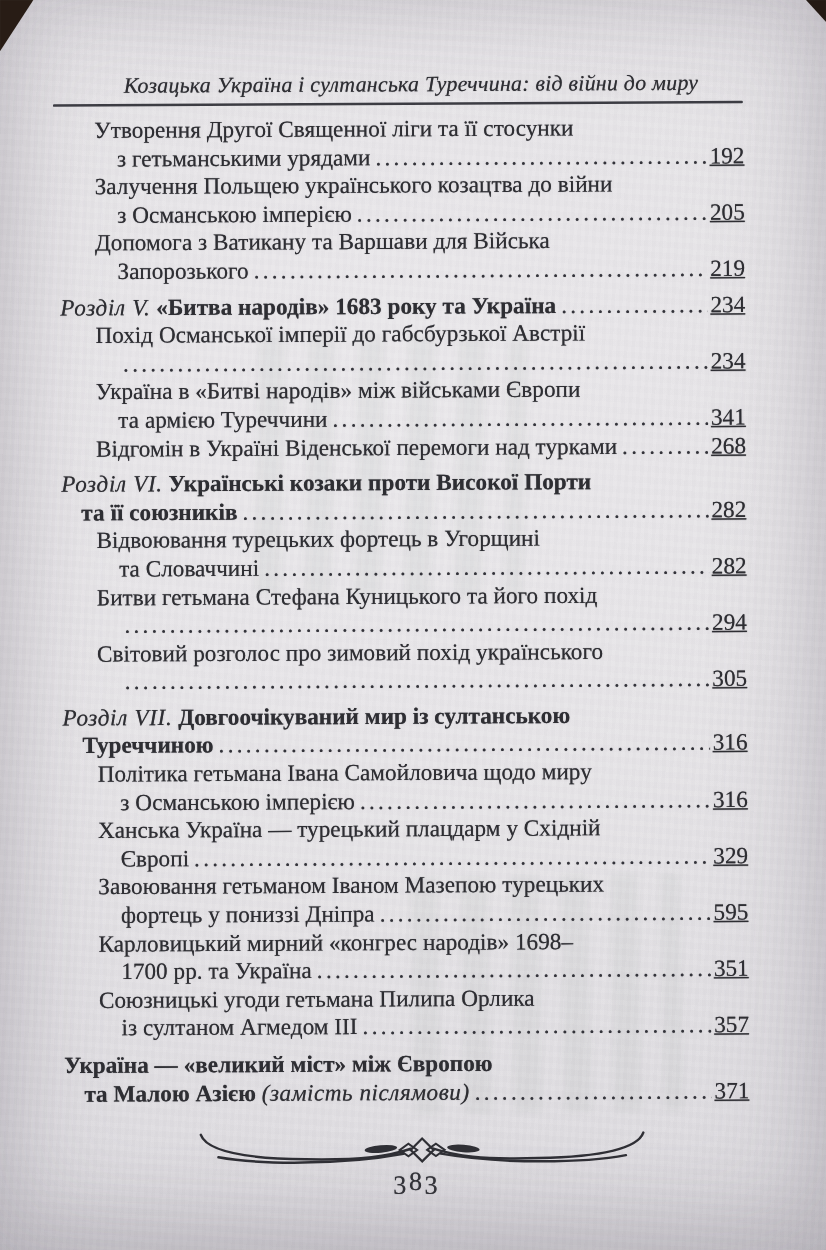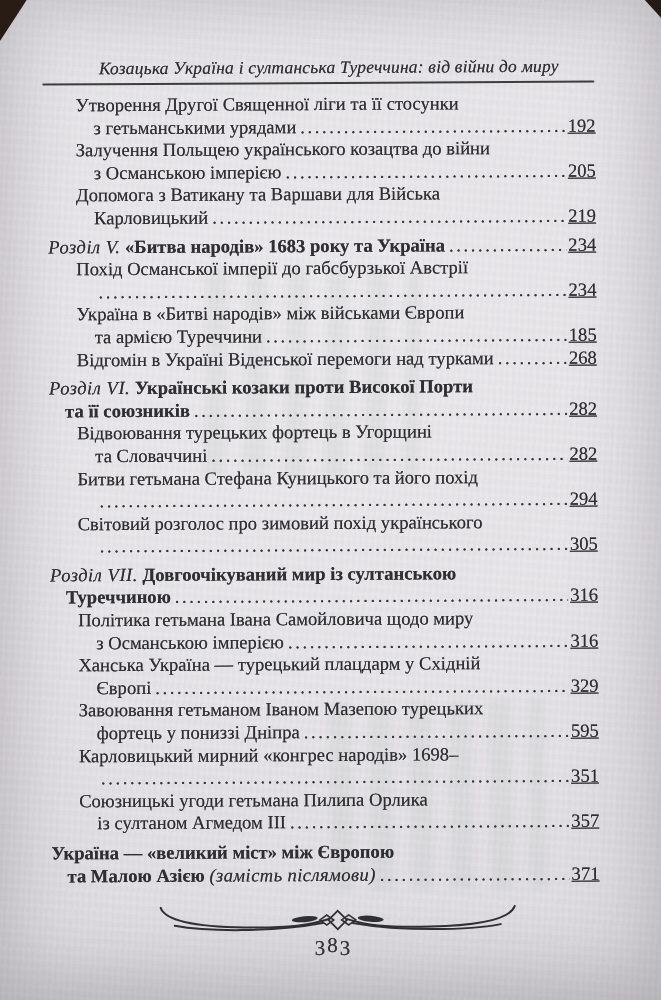--- a/index.html
+++ b/index.html
@@ -112,21 +112,21 @@
           <span class="txt"><span>з Османською імперією</span></span>
           <span class="leader"></span>
           <span class="pg">205</span>
         </div>
       </div>
       <div class="item t-entry">
         <div class="line ind-entry">
           <span class="txt"><span>Допомога з Ватикану та Варшави для Війська</span></span>
         </div>
         <div class="line ind-entry-cont">
-          <span class="txt"><span>Карловицький</span></span>
+          <span class="txt"><span>Запорозького</span></span>
           <span class="leader"></span>
           <span class="pg">219</span>
         </div>
       </div>
       <div class="item t-section">
         <div class="line ind-section">
           <span class="txt"><span class="s-bi">Розділ V.</span><span class="s-b"> «Битва народів» 1683 року та Україна</span></span>
           <span class="leader"></span>
           <span class="pg">234</span>
         </div>
@@ -140,21 +140,21 @@
           <span class="pg">234</span>
         </div>
       </div>
       <div class="item t-entry">
         <div class="line ind-entry">
           <span class="txt"><span>Україна в «Битві народів» між військами Європи</span></span>
         </div>
         <div class="line ind-entry-cont">
           <span class="txt"><span>та армією Туреччини</span></span>
           <span class="leader"></span>
-          <span class="pg">185</span>
+          <span class="pg">341</span>
         </div>
       </div>
       <div class="item t-entry">
         <div class="line ind-entry">
           <span class="txt"><span>Відгомін в Україні Віденської перемоги над турками</span></span>
           <span class="leader"></span>
           <span class="pg">268</span>
         </div>
       </div>
       <div class="item t-section">
@@ -233,20 +233,21 @@
           <span class="txt"><span>фортець у пониззі Дніпра</span></span>
           <span class="leader"></span>
           <span class="pg">595</span>
         </div>
       </div>
       <div class="item t-entry">
         <div class="line ind-entry">
           <span class="txt"><span>Карловицький мирний «конгрес народів» 1698–</span></span>
         </div>
         <div class="line ind-entry-cont">
+          <span class="txt"><span>1700 рр. та Україна</span></span>
           <span class="leader"></span>
           <span class="pg">351</span>
         </div>
       </div>
       <div class="item t-entry">
         <div class="line ind-entry">
           <span class="txt"><span>Союзницькі угоди гетьмана Пилипа Орлика</span></span>
         </div>
         <div class="line ind-entry-cont">
           <span class="txt"><span>із султаном Агмедом III</span></span>

